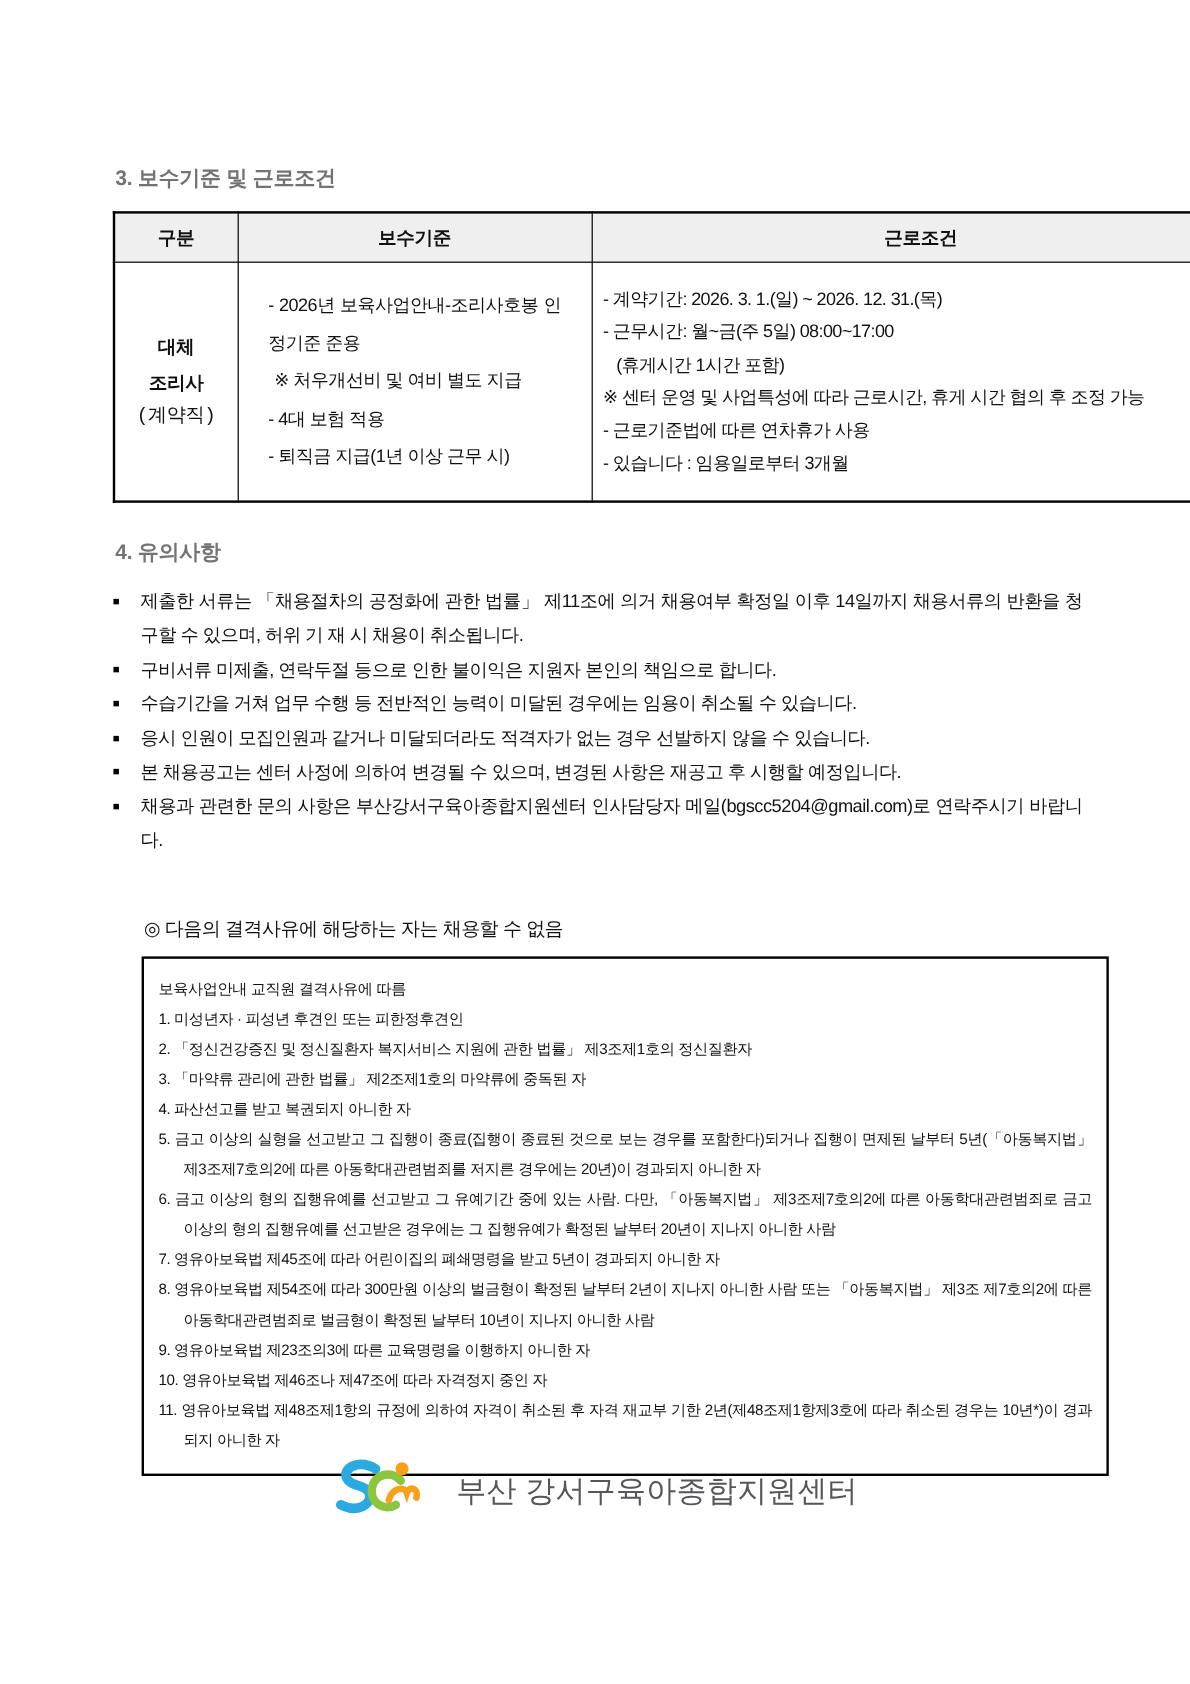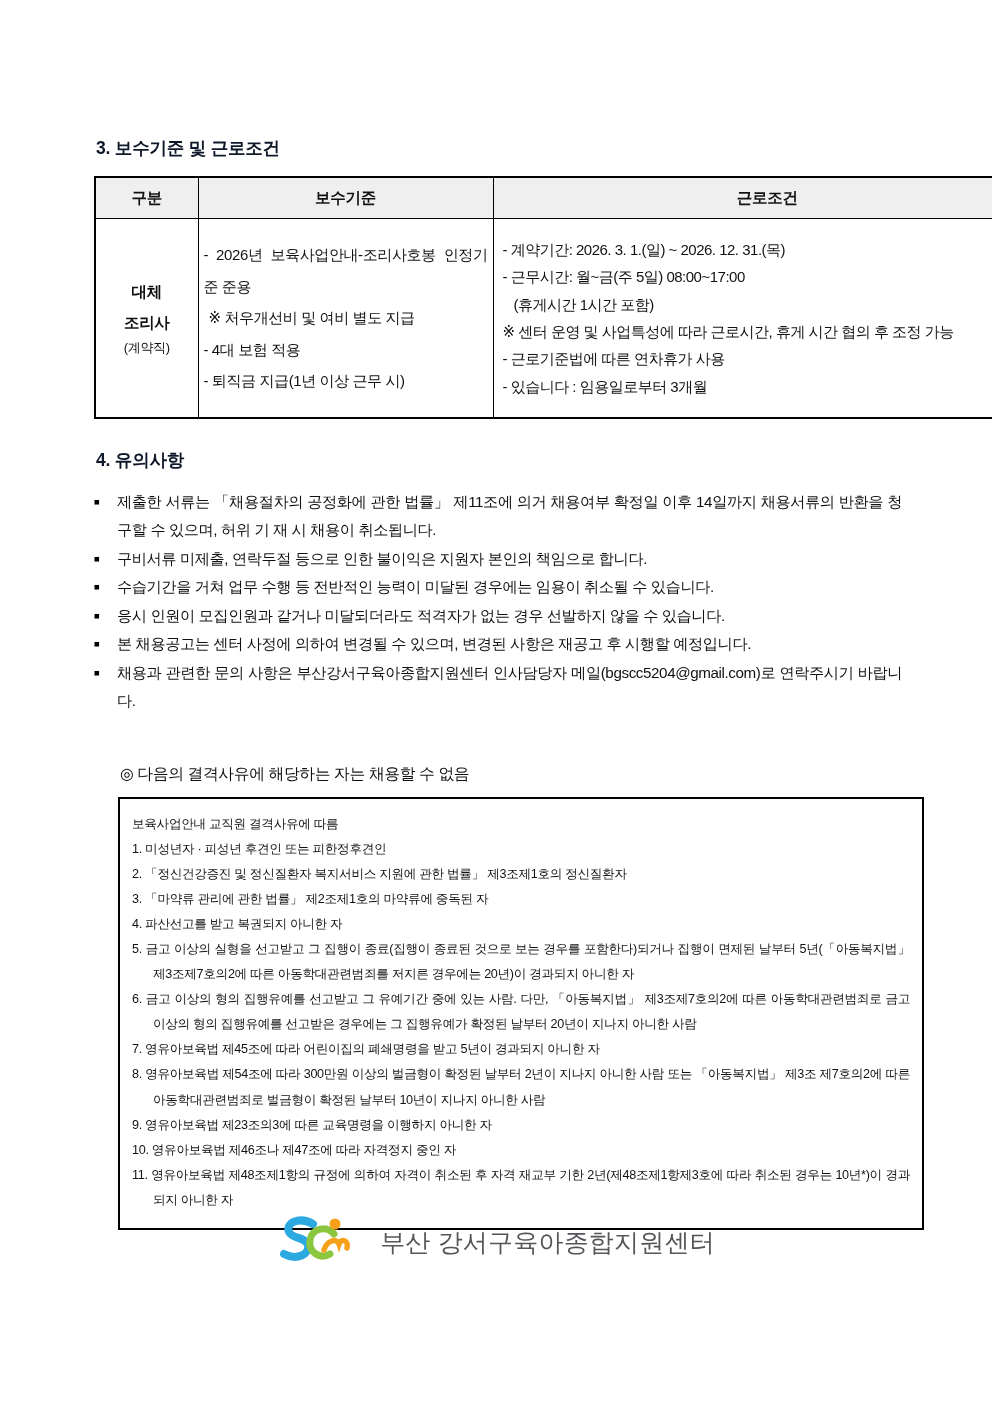--- a/index.html
+++ b/index.html
@@ -3,32 +3,32 @@
 <meta charset="utf-8">
 <style>
   html,body{margin:0;padding:0;background:#ffffff;}
   .page{
     position:relative;width:992px;height:1403px;background:#fff;
     font-family:"Liberation Sans","DejaVu Sans",sans-serif;color:#111;
     overflow:hidden;
   }
   
   .sec3{position:absolute;left:94px;top:136px;width:806px;}
-  .sec-title{font-size:17.5px;font-weight:bold;color:#0f172a;margin:0 0 16px 2px;letter-spacing:-0.2px;}
+  .sec-title{font-size:17.5px;font-weight:bold;color:#737373;margin:0 0 16px 2px;letter-spacing:-0.2px;}
   table.paytbl{width:949px;border-collapse:collapse;border:2px solid #000;table-layout:fixed;}
   table.paytbl th{
     border:1px solid #000;background:#efefef;height:38px;
     font-size:15.5px;font-weight:bold;text-align:center;letter-spacing:-0.3px;
   }
   table.paytbl td{border:1px solid #000;vertical-align:middle;height:196px;margin-left:13px;}
   .col-cat{width:103px;}.col-pay{width:295px;}
   .cat-cell{text-align:center;}
   .cat-main{font-size:15.5px;font-weight:bold;line-height:1.95;letter-spacing:-0.3px;}
-  .cat-sub{font-size:13px;line-height:1.6;letter-spacing:-0.3px;}
-  .pay-cell{padding:0 5px;}
+  .cat-sub{font-size:16px;line-height:1.6;letter-spacing:-0.3px;font-family:Liberation Mono, monospace;}
+  .pay-cell{padding:0 25px;}
   .pay-cell .cl{font-size:15px;line-height:2.1;letter-spacing:-0.4px;text-align:justify;}
   .pay-cell .cl.pad{padding-left:5px;}
   .cond-cell{padding:0 9px;}
   .cond-cell .cl{font-size:15px;line-height:1.82;letter-spacing:-0.5px;}
   .cl.indent1{padding-left:11px;}
   .cl.hang{padding-left:17px;text-indent:-17px;text-align:justify;}
   
   .sec4{position:absolute;left:94px;top:448px;width:808px;}
   .bullets{margin-top:14px;}
   .bullet{display:flex;align-items:flex-start;}

